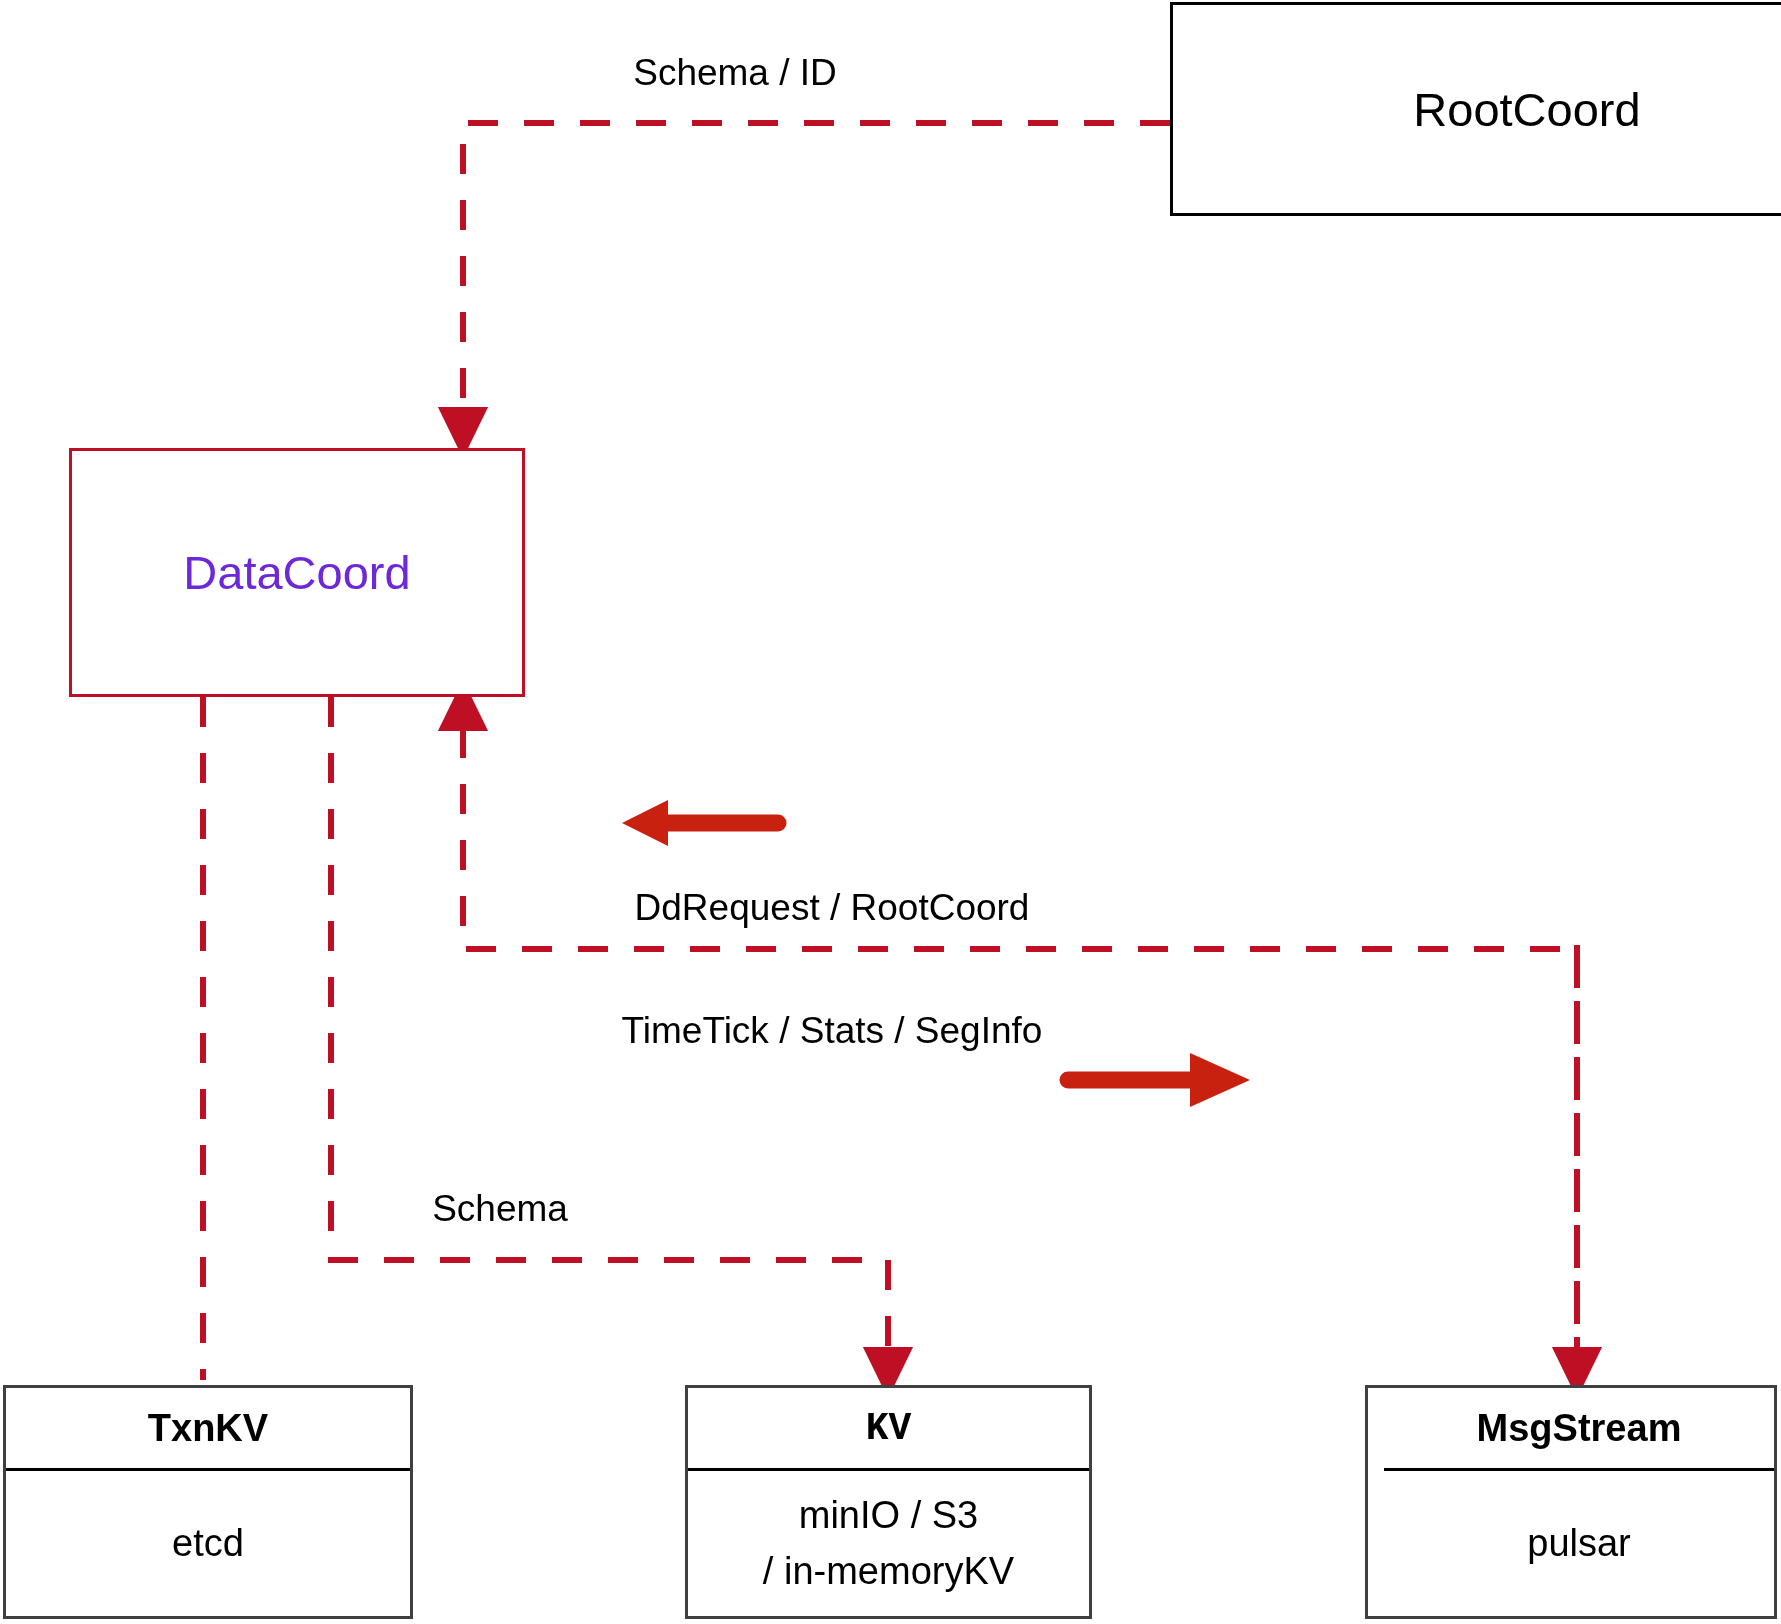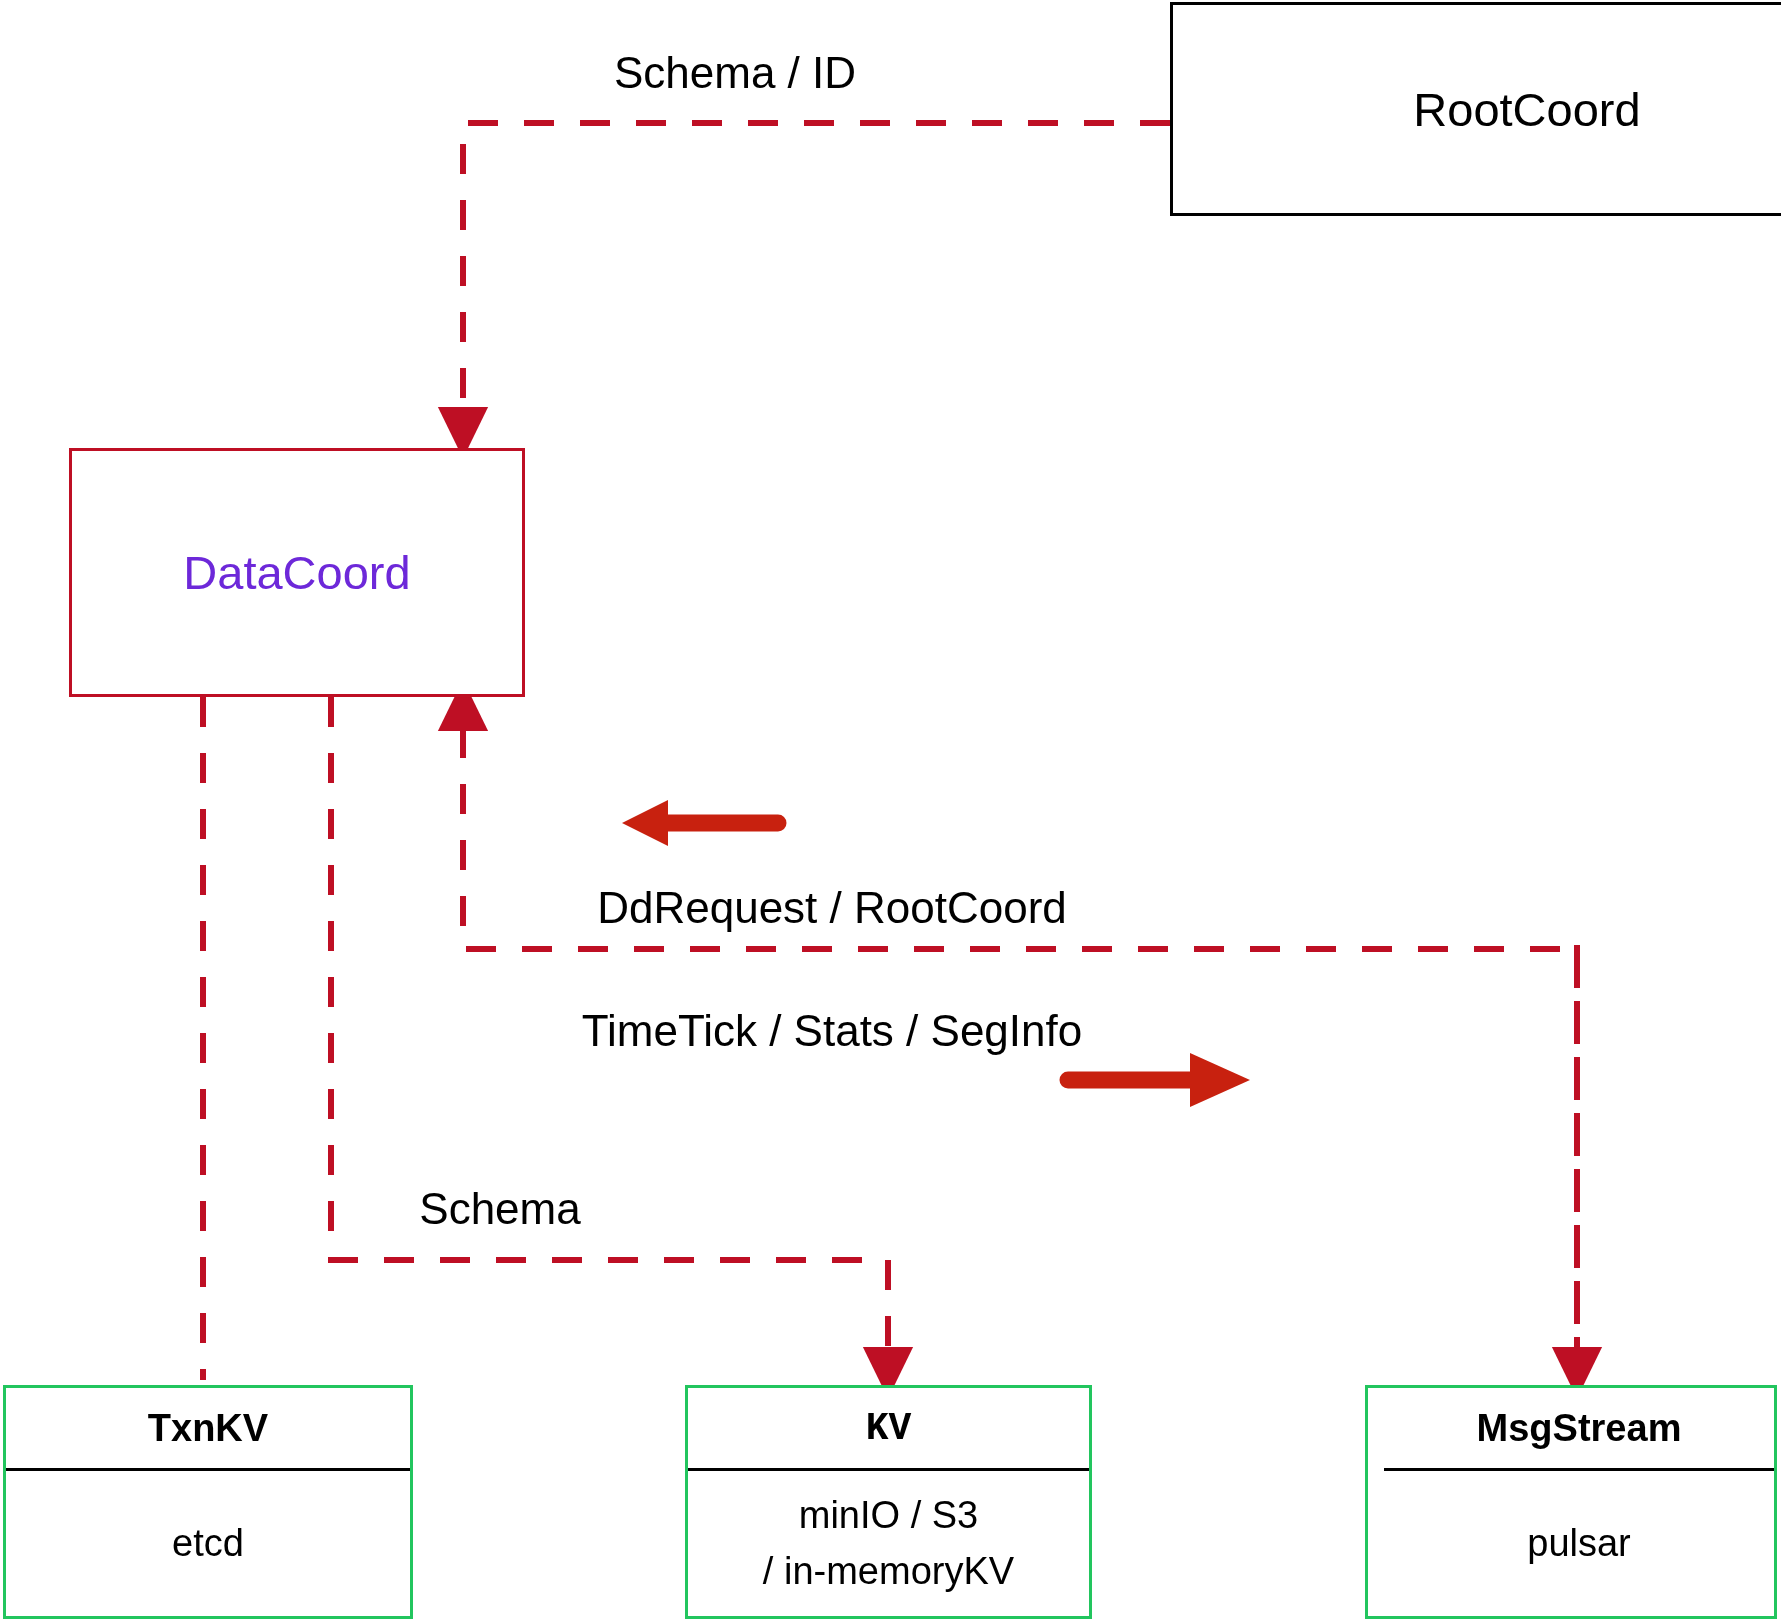--- a/index.html
+++ b/index.html
@@ -45,21 +45,21 @@
     display: flex;
     align-items: center;
     justify-content: center;
   }
   .node-accent .node-title {
     font-size: 47px;
     color: #6d28d9;
     font-weight: 400;
   }
   .node-split {
-    border: 3px solid #22c55e;
+    border: 3px solid #404040;
     display: flex;
     flex-direction: column;
   }
   .node-split .hdr {
     box-sizing: border-box;
     border-bottom: 3px solid #000000;
     display: flex;
     align-items: center;
     justify-content: center;
     font-weight: bold;
@@ -72,21 +72,21 @@
     flex-direction: column;
     align-items: center;
     justify-content: center;
     font-size: 38px;
     color: #000000;
     line-height: 1.45;
     text-align: center;
   }
   .edge-label {
     position: absolute;
-    font-size: 44px;
+    font-size: 37px;
     color: #000000;
     white-space: nowrap;
     transform: translate(-50%, -50%);
     text-align: center;
   }
 </style>
 </head>
 <body>
 
 <div id="canvas">

